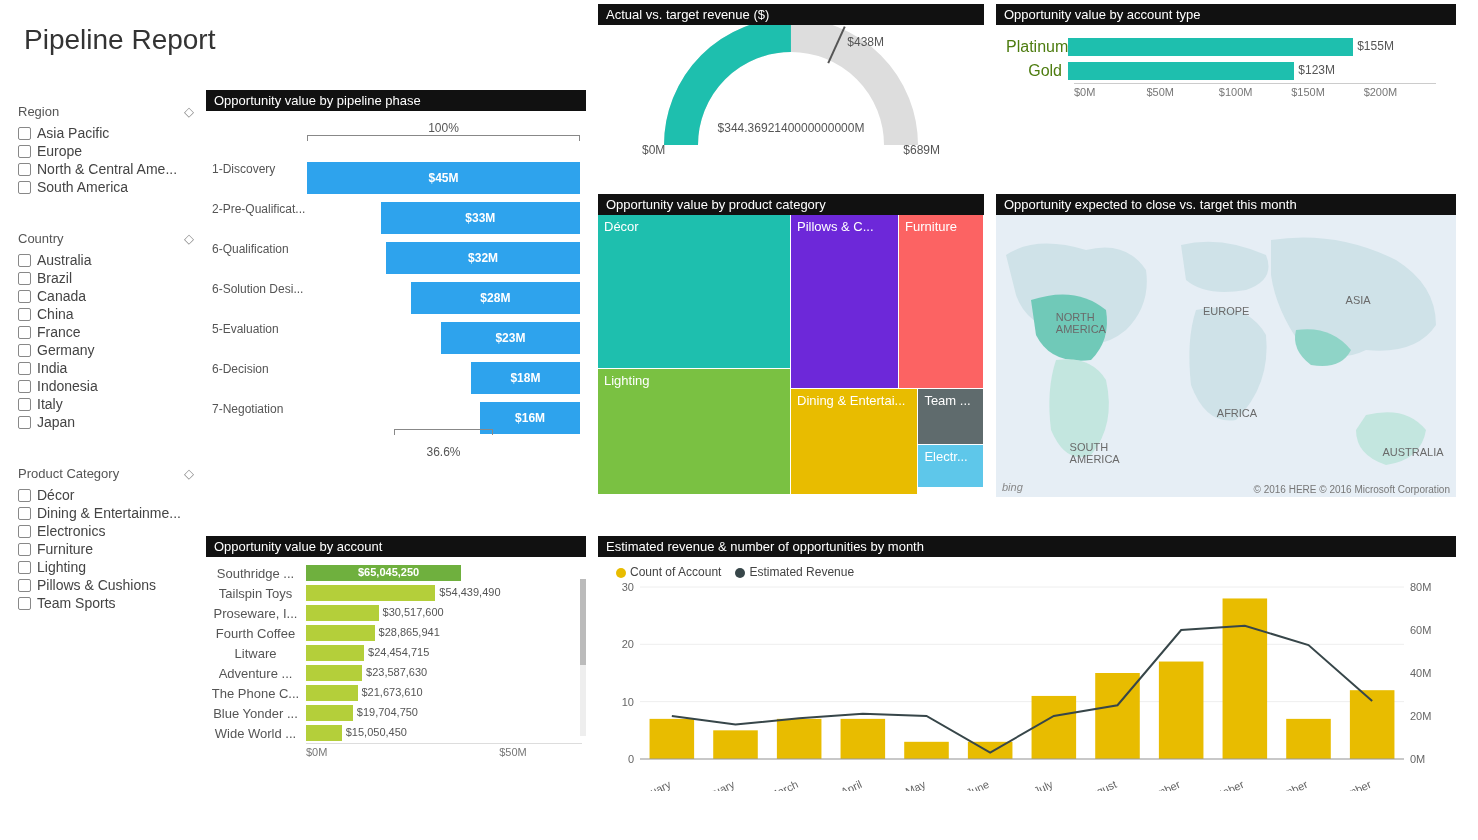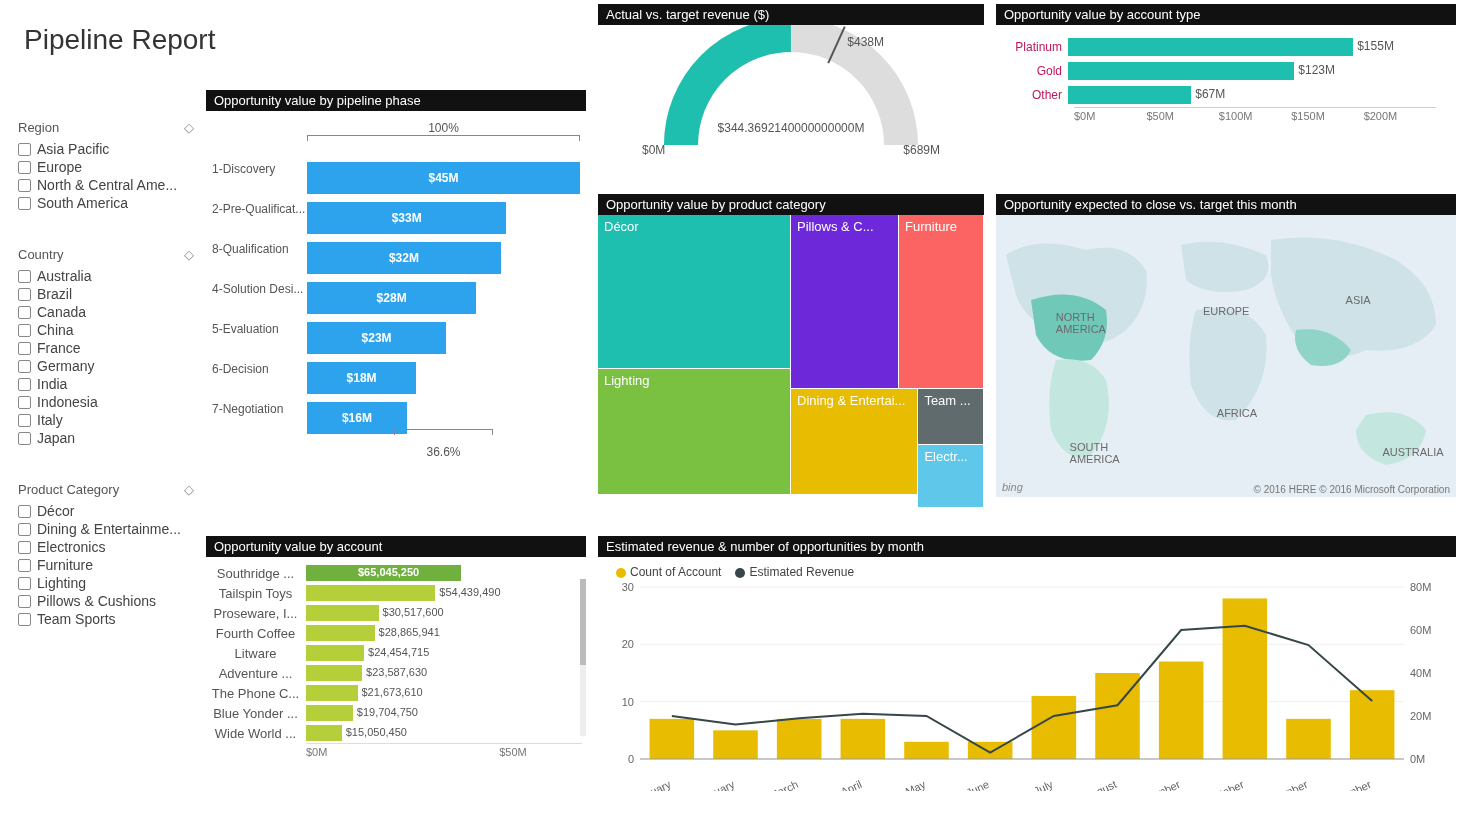--- a/index.html
+++ b/index.html
@@ -1,18 +1,18 @@
 <!DOCTYPE html>
 <html><head>
 <meta charset="utf-8">
 <style>
   * { box-sizing: border-box; margin: 0; padding: 0; }
   body { font-family: "Segoe UI", Arial, sans-serif; font-size: 12px; color: #333; background: #fff; width: 1478px; height: 840px; overflow: hidden; position: relative; }
   .page-title { position: absolute; left: 24px; top: 24px; font-size: 28px; font-weight: 400; color: #333; }
-  .sidebar { position: absolute; left: 18px; top: 120px; width: 176px; }
+  .sidebar { position: absolute; left: 18px; top: 104px; width: 176px; }
   .slicer { margin-bottom: 36px; }
   .slicer-header { display: flex; align-items: center; justify-content: space-between; color: #555; font-size: 13px; margin-bottom: 6px; }
   .eraser { color: #888; }
   .slicer-item { display: flex; align-items: center; font-size: 14px; color: #444; margin: 2px 0; white-space: nowrap; overflow: hidden; text-overflow: ellipsis; }
   .cb { width: 13px; height: 13px; border: 1.3px solid #888; border-radius: 2px; margin-right: 6px; flex-shrink: 0; display:inline-block; }
 
   .card { position: absolute; }
   .card-title { background: #111; color: #fff; font-size: 13px; padding: 3px 8px; font-weight: 500; }
 
   
@@ -20,35 +20,35 @@
   .funnel-body { padding: 8px 6px 0 6px; }
   .funnel-ruler-top, .funnel-ruler-bot { border-top: 1px solid #888; position: relative; height: 14px; }
   .funnel-ruler-top::before, .funnel-ruler-top::after,
   .funnel-ruler-bot::before, .funnel-ruler-bot::after {
     content:""; position:absolute; width:1px; height:6px; background:#888; top:-1px;
   }
   .funnel-ruler-top::before, .funnel-ruler-bot::before { left:0; }
   .funnel-ruler-top::after, .funnel-ruler-bot::after { right:0; }
   .funnel-row { display:flex; align-items:center; height:40px; }
   .funnel-label { width:95px; font-size:12px; color:#555; white-space:nowrap; overflow:hidden; text-overflow:ellipsis; }
-  .funnel-track { flex:1; display:flex; justify-content:flex-start;margin-top:17px; }
+  .funnel-track { flex:1; display:flex; justify-content:flex-end;margin-top:17px; }
   .funnel-bar { background:#2EA3ED; color:#fff; font-size:12px; font-weight:600; display:flex; align-items:center; justify-content:center; height:32px; }
   .funnel-pct { text-align:center; color:#555; font-size:12px; margin-top:2px; }
 
   
   #gauge { left: 598px; top: 4px; width: 386px; height: 180px; }
   .gauge-body { position:relative; height:150px; }
   .gauge-svg { display:block; margin:0 auto; }
   .gauge-lbl { position:absolute; font-size:12px; color:#555; }
 
   
   #acct-type { left: 996px; top: 4px; width: 460px; }
   .hbar-body { padding: 10px 20px 4px 10px; }
   .hbar-row { display:flex; align-items:center; height:24px; }
-  .hbar-cat { width:62px; text-align:right; font-size:12px; color:#be185d; padding-right:6px; }
+  .hbar-cat { width:62px; text-align:right; font-size:16px; color:#4d7c0f; padding-right:6px; }
   .hbar-track { flex:1; position:relative; height:18px; }
   .hbar-bar { position:absolute; left:0; top:0; bottom:0; background:#1EBFAE; }
   .hbar-val { position:absolute; top:1px; font-size:12px; color:#555; }
   .hbar-axis { display:flex; margin-left:68px; color:#777; font-size:11px; border-top:1px solid #ccc; padding-top:2px; }
   .hbar-tick { flex:1; text-align:left; position:relative; }
 
   
   #treemap { left:598px; top:194px; width:386px; height:302px; }
   .tm-body { position:relative; height:280px; }
   .tm-cell { position:absolute; color:#fff; font-size:13px; padding:4px 6px; overflow:hidden; }
@@ -212,27 +212,27 @@
             <div class="funnel-bar" style="width: 100%;">$45M</div>
           </div>
         </div>
         <div class="funnel-row">
           <div class="funnel-label">2-Pre-Qualificat...</div>
           <div class="funnel-track">
             <div class="funnel-bar" style="width: 73%;">$33M</div>
           </div>
         </div>
         <div class="funnel-row">
-          <div class="funnel-label">8-Qualification</div>
+          <div class="funnel-label">6-Qualification</div>
           <div class="funnel-track">
             <div class="funnel-bar" style="width: 71%;">$32M</div>
           </div>
         </div>
         <div class="funnel-row">
-          <div class="funnel-label">4-Solution Desi...</div>
+          <div class="funnel-label">6-Solution Desi...</div>
           <div class="funnel-track">
             <div class="funnel-bar" style="width: 62%;">$28M</div>
           </div>
         </div>
         <div class="funnel-row">
           <div class="funnel-label">5-Evaluation</div>
           <div class="funnel-track">
             <div class="funnel-bar" style="width: 51%;">$23M</div>
           </div>
         </div>
@@ -284,48 +284,41 @@
             <div class="hbar-val" style="left: calc(77.5% + 4px);">$155M</div>
           </div>
         </div>
         <div class="hbar-row">
           <div class="hbar-cat">Gold</div>
           <div class="hbar-track">
             <div class="hbar-bar" style="width: 61.5%;"></div>
             <div class="hbar-val" style="left: calc(61.5% + 4px);">$123M</div>
           </div>
         </div>
-        <div class="hbar-row">
-          <div class="hbar-cat">Other</div>
-          <div class="hbar-track">
-            <div class="hbar-bar" style="width: 33.5%;"></div>
-            <div class="hbar-val" style="left: calc(33.5% + 4px);">$67M</div>
-          </div>
-        </div>
       </div>
     <div class="hbar-axis" id="at-axis">
         <div class="hbar-tick">$0M</div>
         <div class="hbar-tick">$50M</div>
         <div class="hbar-tick">$100M</div>
         <div class="hbar-tick">$150M</div>
         <div class="hbar-tick">$200M</div>
       </div>
   </div>
 </div>
 
 <div id="treemap" class="card">
   <div class="card-title">Opportunity value by product category</div>
   <div class="tm-body" id="tm-body">
       <div class="tm-cell" style="left: 0px; top: 0px; width: 192px; height: 153px; background: rgb(30, 191, 174);">Décor</div>
       <div class="tm-cell" style="left: 0px; top: 154px; width: 192px; height: 125px; background: rgb(122, 193, 66);">Lighting</div>
       <div class="tm-cell" style="left: 193px; top: 0px; width: 107.08px; height: 172.6px; background: #6d28d9;">Pillows &amp; C...</div>
       <div class="tm-cell" style="left: 301.08px; top: 0px; width: 83.92px; height: 172.6px; background: rgb(252, 99, 99);">Furniture</div>
       <div class="tm-cell" style="left: 193px; top: 173.6px; width: 126.38px; height: 105.4px; background: rgb(232, 188, 0);">Dining &amp; Entertai...</div>
       <div class="tm-cell" style="left: 320.38px; top: 173.6px; width: 64.62px; height: 55px; background: rgb(95, 107, 109);">Team ...</div>
-      <div class="tm-cell" style="left: 320.38px; top: 229.6px; width: 64.62px; height: 62px; background: rgb(94, 199, 234);">Electr...</div>
+      <div class="tm-cell" style="left: 320.38px; top: 229.6px; width: 64.62px; height: 42px; background: rgb(94, 199, 234);">Electr...</div>
     </div>
 </div>
 
 <div id="map" class="card">
   <div class="card-title">Opportunity expected to close vs. target this month</div>
   <div class="map-body" id="map-body">
     <svg class="map-svg" viewBox="0 0 460 282" preserveAspectRatio="none">
       <rect width="460" height="282" fill="#e6eef5"></rect>
 
       <path d="M10 40 Q40 20 90 35 Q130 25 150 55 Q155 90 130 115 Q100 140 70 120 Q30 110 20 80 Z" fill="#cfe2e8"></path>

